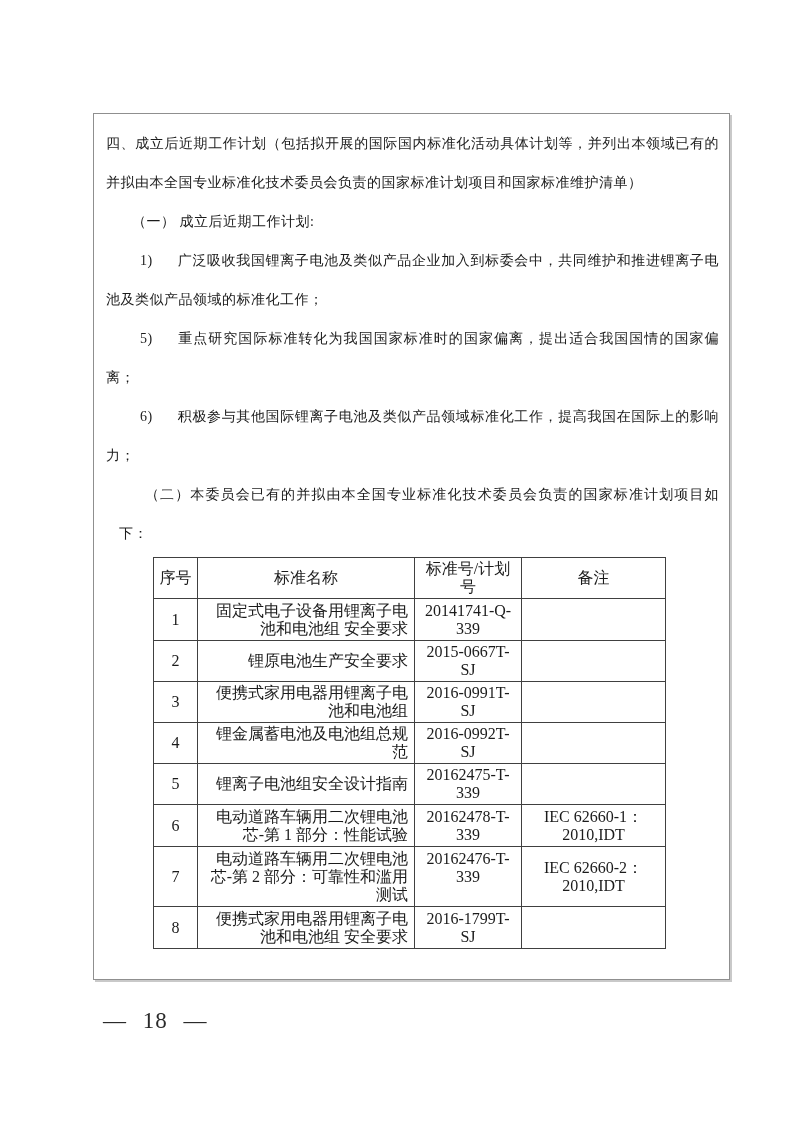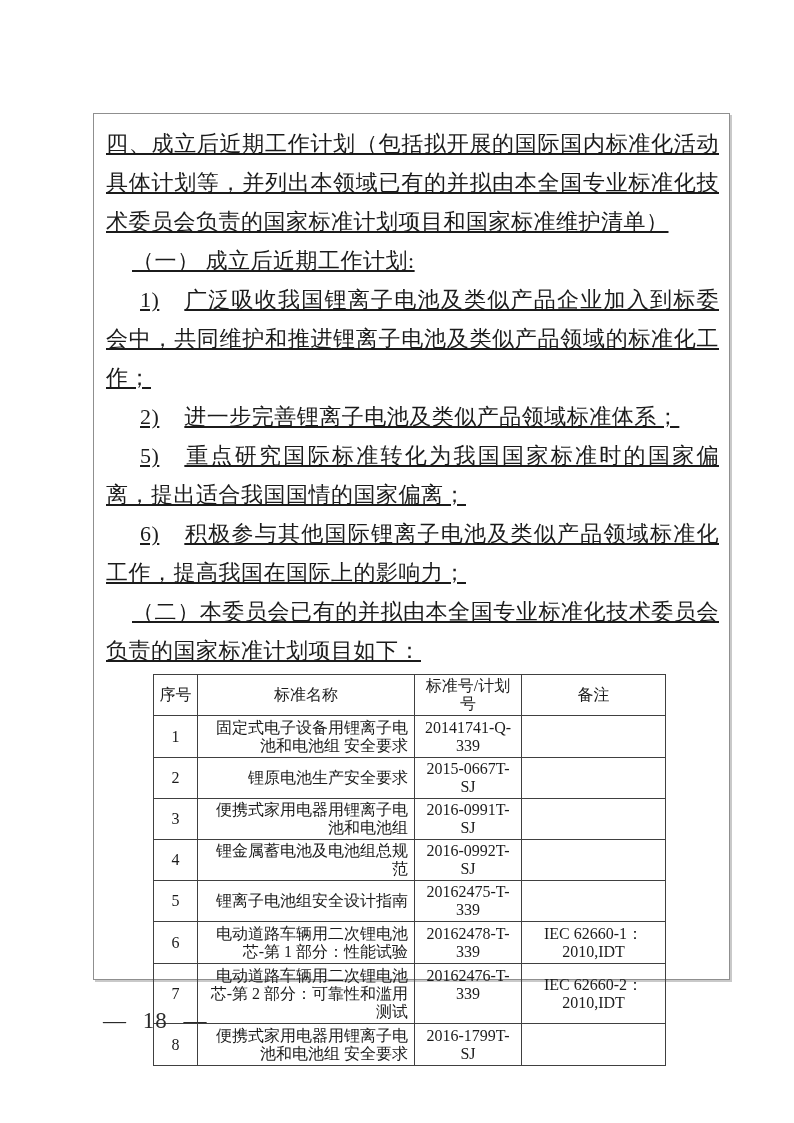--- a/index.html
+++ b/index.html
@@ -26,30 +26,29 @@
     width: 637px;
     height: 867px;
     box-sizing: border-box;
     border: 1px solid #8f8f8f;
     box-shadow: 2px 2px 0 #c9c9c9;
     padding: 10px 10px 0 12px;
     background: #ffffff;
   }
   .doc-box p {
     margin: 0;
-    font-size: 22px;
+    font-size: 14px;
     line-height: 39px;
     text-align: justify;
     letter-spacing: 0.5px;
-    text-decoration: underline;
   }
   p.heading { text-indent: 0; }
   p.sub-title { text-indent: 26px; }
   p.plan-item { text-indent: 34px; }
-  p.sub2-intro { text-indent: 26px; }
+  p.sub2-intro { text-indent: 26px; margin-left: 13px; }
   .item-sp {
     display: inline-block;
     width: 25px;
   }
   table.std-table {
     margin: 4px 0 0 47px;
     border-collapse: collapse;
     width: 512px;
     table-layout: fixed;
     font-size: 16px;
@@ -98,21 +97,20 @@
 <div class="page">
 
   <div class="doc-box">
 
     <p class="heading">四、成立后近期工作计划（包括拟开展的国际国内标准化活动具体计划等，并列出本领域已有的并拟由本全国专业标准化技术委员会负责的国家标准计划项目和国家标准维护清单）</p>
 
     <p class="sub-title">（一） 成立后近期工作计划:</p>
 
     <p class="plan-item"><span>1)</span><span class="item-sp"></span><span>广泛吸收我国锂离子电池及类似产品企业加入到标委会中，共同维护和推进锂离子电池及类似产品领域的标准化工作；</span></p>
 
-    <p class="plan-item"><span>2)</span><span class="item-sp"></span><span>进一步完善锂离子电池及类似产品领域标准体系；</span></p>
 
 
 
     <p class="plan-item"><span>5)</span><span class="item-sp"></span><span>重点研究国际标准转化为我国国家标准时的国家偏离，提出适合我国国情的国家偏离；</span></p>
 
     <p class="plan-item"><span>6)</span><span class="item-sp"></span><span>积极参与其他国际锂离子电池及类似产品领域标准化工作，提高我国在国际上的影响力；</span></p>
 
     <p class="sub2-intro">（二）本委员会已有的并拟由本全国专业标准化技术委员会负责的国家标准计划项目如下：</p>
 
     <table class="std-table">

